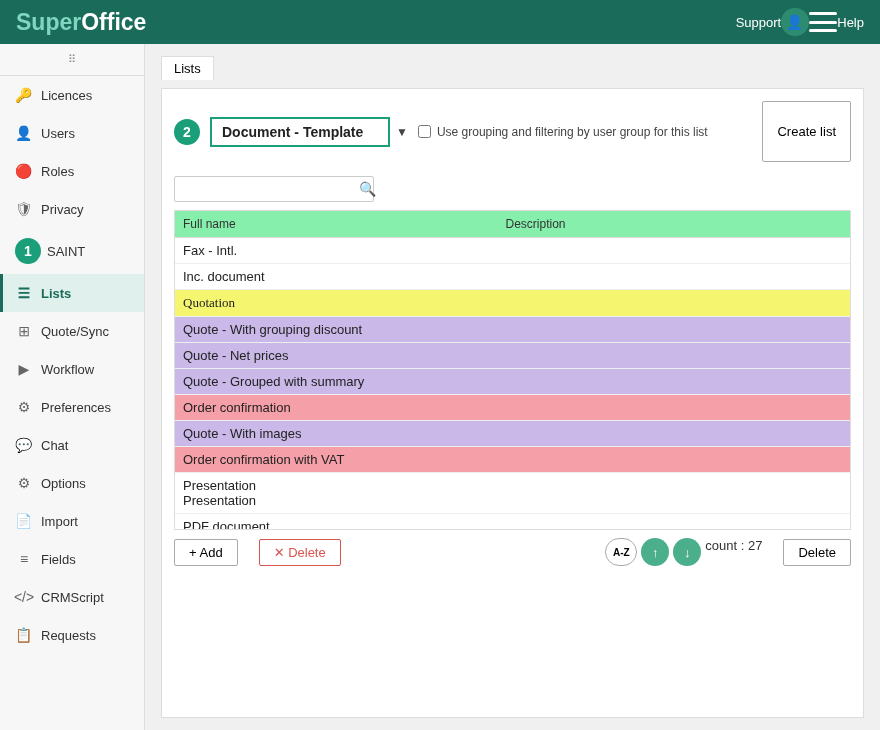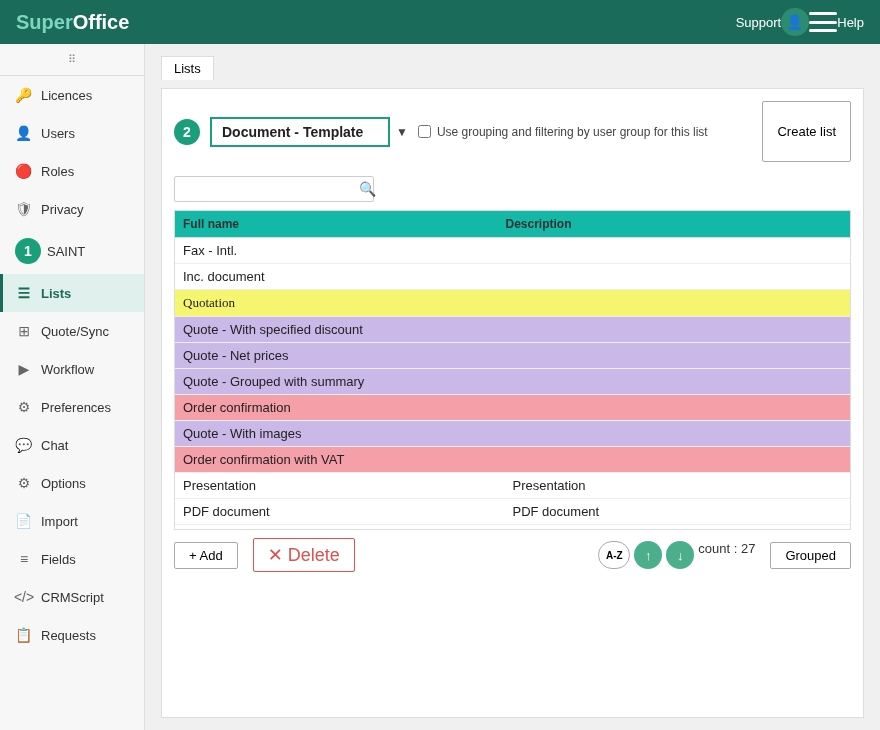--- a/index.html
+++ b/index.html
@@ -8,21 +8,21 @@
     
     .header {
       background: #1a6b5a;
       height: 44px;
       display: flex;
       align-items: center;
       padding: 0 16px;
       color: white;
     }
     .header-logo {
-      font-size: 20px;
+      font-size: 23px;
       font-weight: bold;
       color: white;
       margin-right: auto;
     }
     .header-logo span { color: #7fd6c0; }
     .header-actions {
       display: flex;
       align-items: center;
       gap: 0;
     }
@@ -187,36 +187,37 @@
       border-radius: 2px;
       width: 200px;
       padding: 4px 8px;
     }
     .search-row input {
       border: none; outline: none; font-size: 13px; flex: 1;
     }
     .search-icon { color: #888; font-size: 14px; }
     .table-header {
       display: flex;
-      background: #14b8a6;
+      background: #86efac;
       border-bottom: 1px solid #ddd;
       padding: 6px 8px;
-      font-weight: bold;
+      font-weight: normal;
       font-size: 12px;
       color: #333;
       position: sticky; top: 0;
     }
     .col-name { flex: 1; }
     .col-desc { flex: 1; }
     .table-row {
       display: flex;
       padding: 5px 8px;
       border-bottom: 1px solid #eee;
       font-size: 13px;
       cursor: pointer;
+      flex-direction: column;
     }
     .table-row .col-name { flex: 1; color: #222; }
     .table-row .col-desc { flex: 1; color: #222; }
 
     .row-yellow { background: #f5f570; font-family: Liberation Serif, serif; }
     .row-purple { background: #c9b8e8; }
     .row-pink { background: #f5a0a8; }
 
     
     .table-wrapper {
@@ -224,36 +225,36 @@
       overflow-y: auto;
       max-height: 320px;
       border: 1px solid #ddd;
     }
 
     
     .bottom-row {
       display: flex;
       align-items: center;
       margin-top: 8px;
-      gap: 15px;
+      gap: 21px;
     }
     .btn-add {
       padding: 5px 14px;
       background: white;
       border: 1px solid #aaa;
       font-size: 13px;
       cursor: pointer;
       border-radius: 2px;
     }
     .btn-delete {
       padding: 5px 14px;
       background: white;
       border: 1px solid #d9534f;
       color: #d9534f;
-      font-size: 18px;
+      font-size: 13px;
       cursor: pointer;
       border-radius: 2px;
     }
     .sort-btns {
       margin-left: auto;
       display: flex;
       align-items: flex-start;
       gap: 4px;
     }
     .icon-btn {
@@ -411,21 +412,21 @@
           <span class="col-name">Inc. document</span>
           <span class="col-desc"></span>
         </div>
 
         <div class="table-row row-yellow">
           <span class="col-name">Quotation</span>
           <span class="col-desc"></span>
         </div>
 
         <div class="table-row row-purple">
-          <span class="col-name">Quote - With specified discount</span>
+          <span class="col-name">Quote - With grouping discount</span>
           <span class="col-desc"></span>
         </div>
         <div class="table-row row-purple">
           <span class="col-name">Quote - Net prices</span>
           <span class="col-desc"></span>
         </div>
         <div class="table-row row-purple">
           <span class="col-name">Quote - Grouped with summary</span>
           <span class="col-desc"></span>
         </div>
@@ -459,19 +460,19 @@
 
       <div class="bottom-row">
         <button class="btn-add">+ Add</button>
         <button class="btn-delete">✕ Delete</button>
         <div class="sort-btns">
           <div class="icon-btn" style="font-size:10px;font-weight:bold;width:32px;height:28px;border-radius:14px;">A-Z</div>
           <div class="icon-btn" style="border-radius:50%;width:28px;height:28px;background:#4caf8c;color:white;border:none;">↑</div>
           <div class="icon-btn" style="border-radius:50%;width:28px;height:28px;background:#4caf8c;color:white;border:none;">↓</div>
           <span class="count-label">count : 27</span>
         </div>
-        <button class="btn-refresh">Grouped</button>
+        <button class="btn-refresh">Delete</button>
       </div>
 
 
     </div>
   </div>
 </div>
 
 </body></html>

